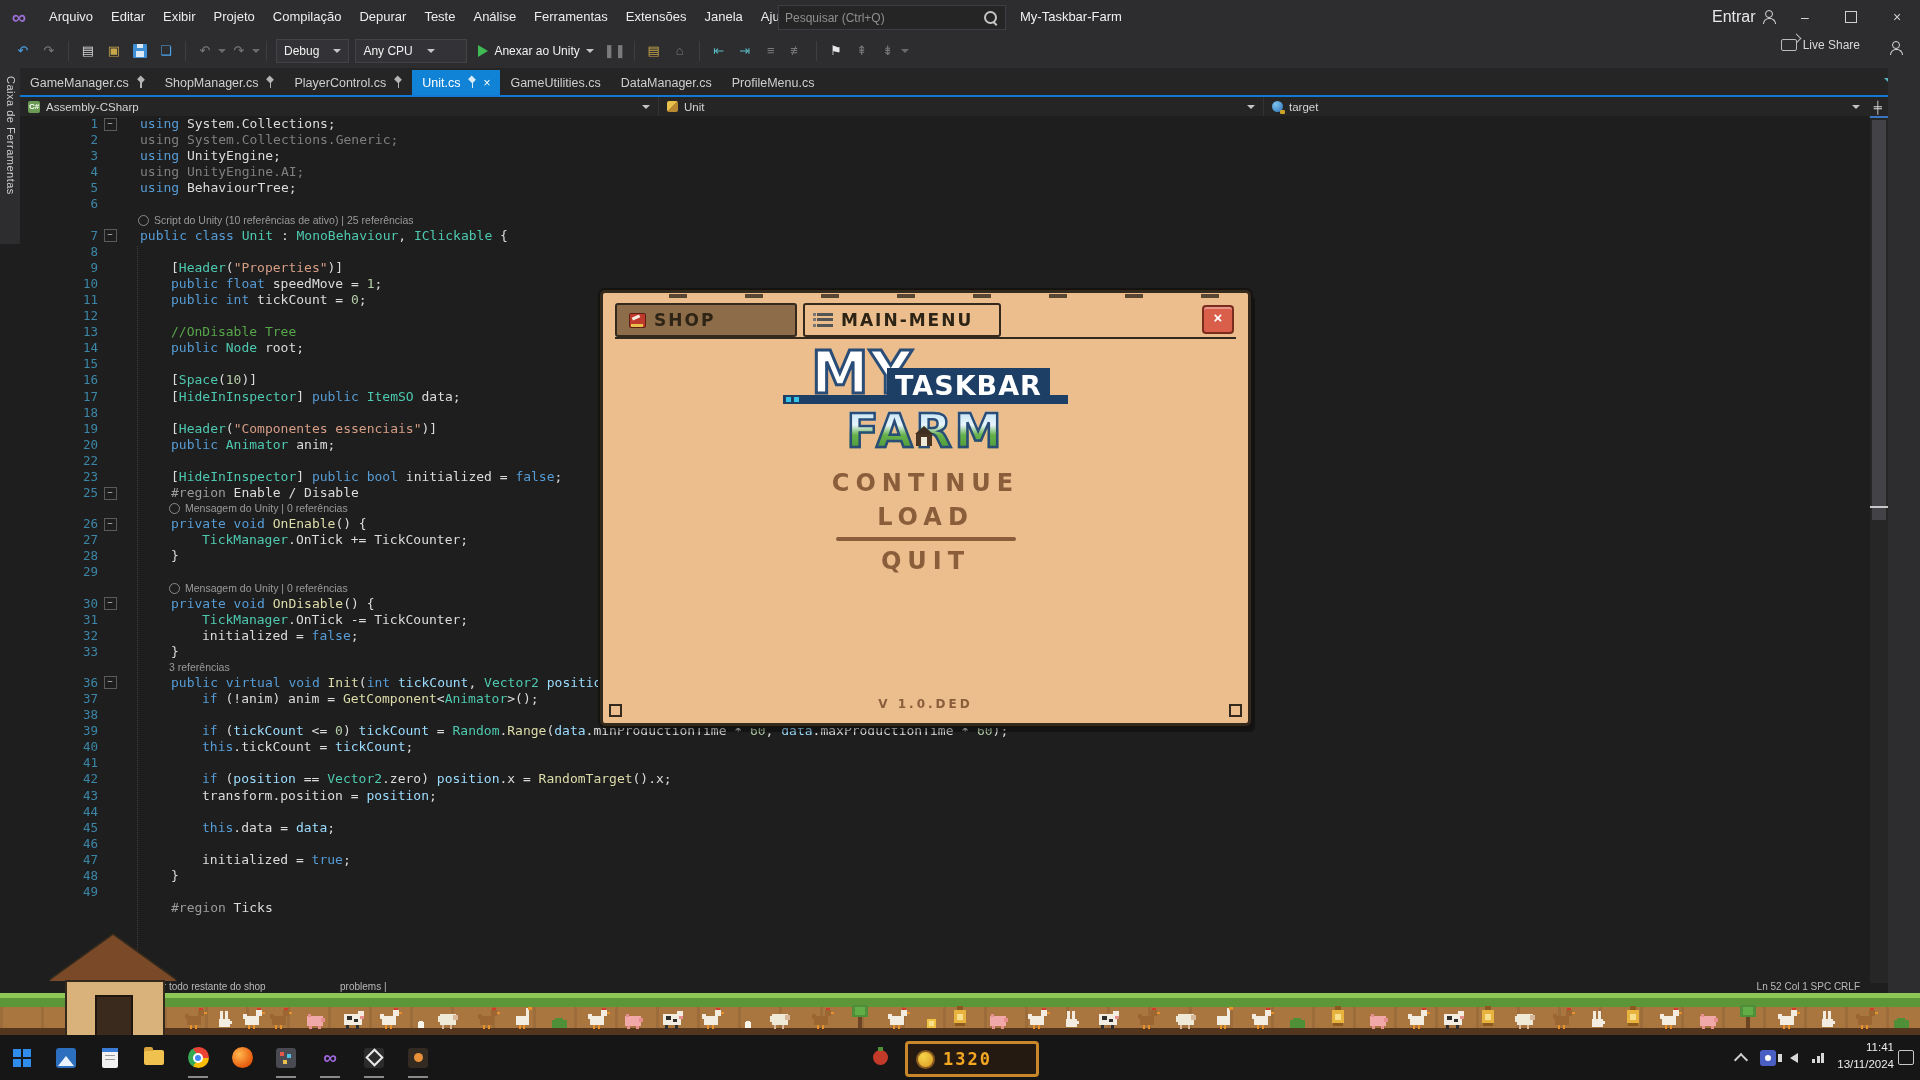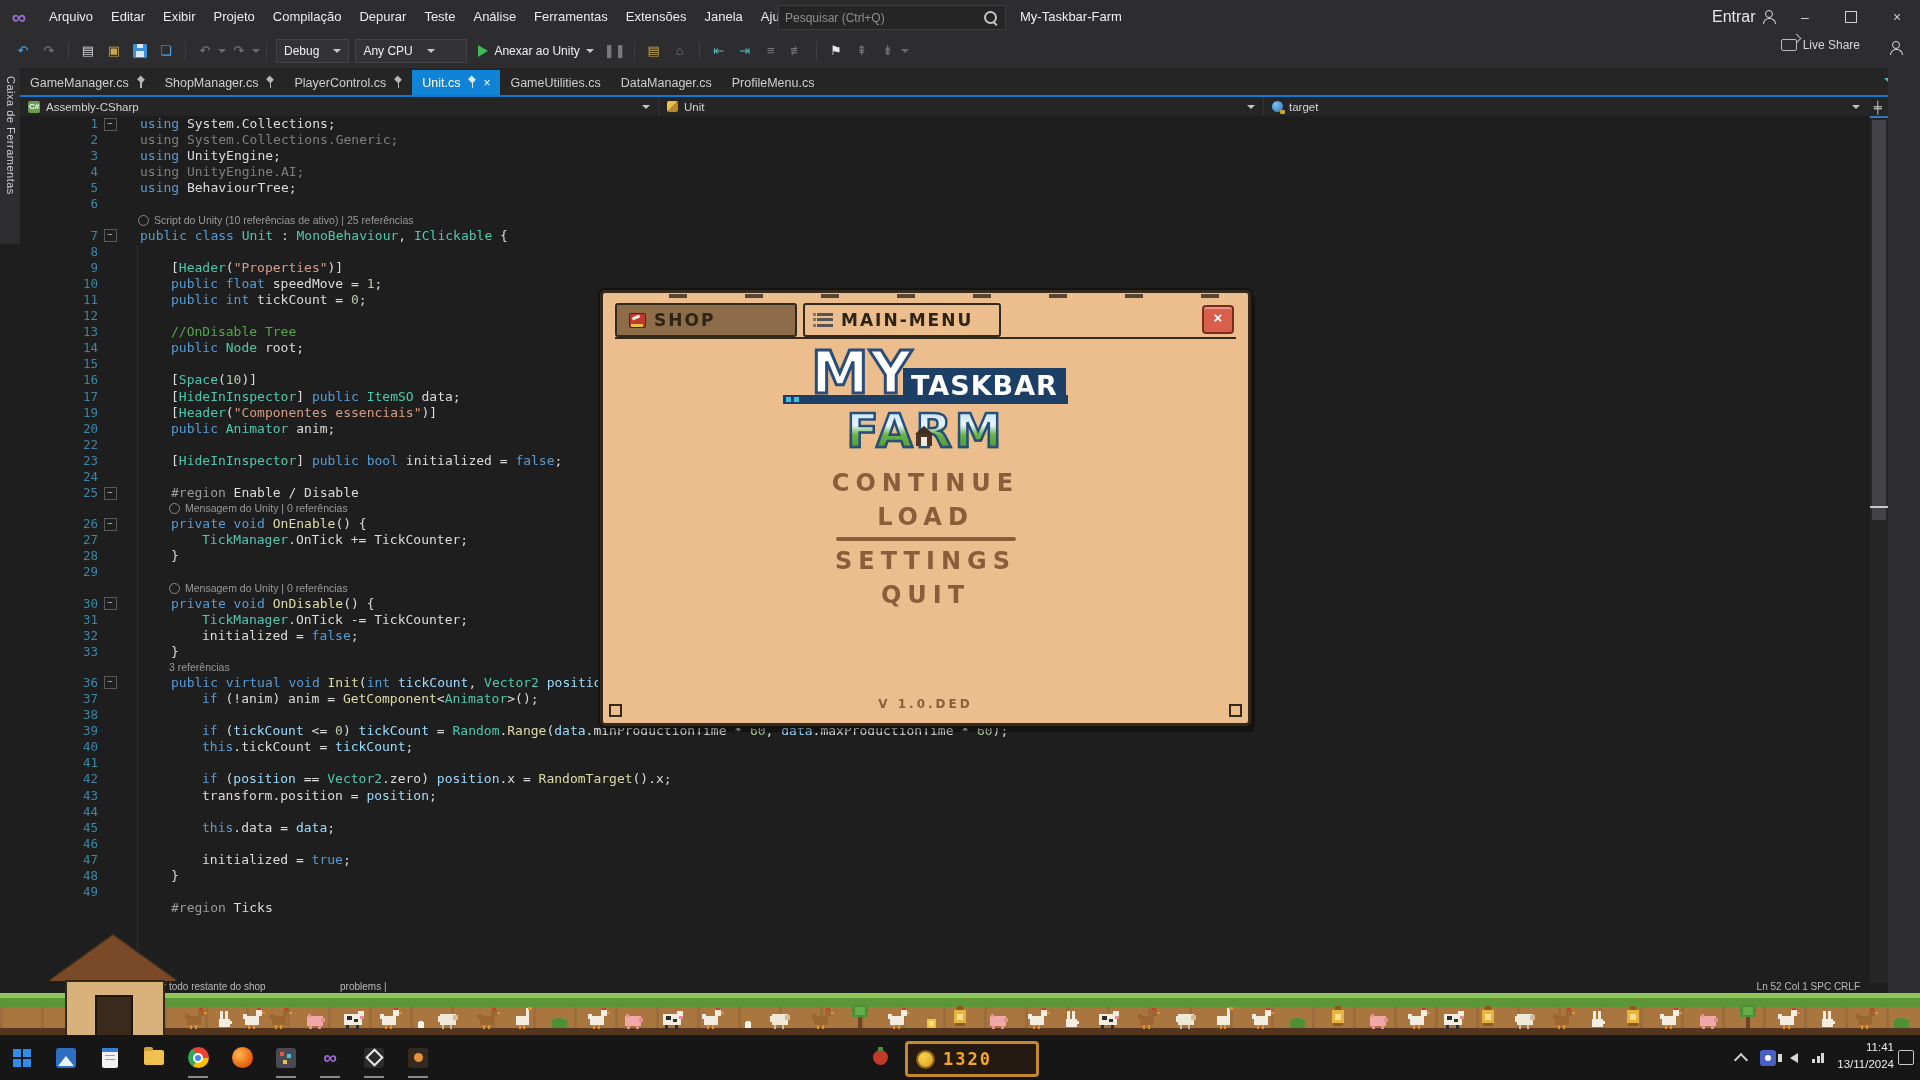--- a/index.html
+++ b/index.html
@@ -86,21 +86,21 @@
   .shop-ic{width:15px;height:13px;background:#c03a2c;border:1px solid #5e1d14;border-radius:2px;position:relative;}
   .shop-ic::after{content:"";position:absolute;left:2px;top:2px;width:8px;height:3px;background:#f5efe2;transform:rotate(-25deg);}
   .shop-ic::before{content:"";position:absolute;left:1px;bottom:0;width:12px;height:3px;background:#e8c04a;}
   .list-ic{width:16px;height:14px;background:repeating-linear-gradient(180deg,#555 0 3px,transparent 3px 5.5px);position:relative;}
   .list-ic::after{content:"";position:absolute;left:-4px;top:0;width:2.5px;height:14px;background:repeating-linear-gradient(180deg,#777 0 3px,transparent 3px 5.5px);}
   #gw-close{position:absolute;right:14px;top:12px;width:28px;height:25px;background:#d95f4b;border:2px solid #7a2d1f;border-radius:4px;color:#fff;font-weight:bold;font-size:15px;line-height:22px;text-align:center;box-shadow:inset 0 2px 0 rgba(255,255,255,.35);}
   #gw-logo{position:absolute;left:0;top:44px;width:645px;height:120px;font-family:"DejaVu Sans",sans-serif;}
   #logo-my{position:absolute;left:208px;top:2px;font-size:58px;font-weight:800;color:#fff;-webkit-text-stroke:3px #2a4d78;letter-spacing:1px;}
   #logo-bar{position:absolute;left:180px;top:58px;width:285px;height:9px;background:#1d3f66;}
   .cyanpx{position:absolute;width:5px;height:5px;background:#35c4e8;top:60px;}
-  #logo-taskbar{position:absolute;left:300px;top:31px;background:#1d3f66;color:#fff;font-weight:800;font-size:27px;letter-spacing:1px;padding:2px 8px 3px;}
+  #logo-taskbar{position:absolute;left:284px;top:31px;background:#1d3f66;color:#fff;font-weight:800;font-size:27px;letter-spacing:1px;padding:2px 8px 3px;}
   #logo-farm{position:absolute;left:0;top:66px;width:645px;text-align:center;font-size:47px;font-weight:800;letter-spacing:3px;
     background:linear-gradient(180deg,#aed9f2 0%,#e8f5fc 40%,#66b24a 58%,#3f8a2e 100%);-webkit-background-clip:text;background-clip:text;color:transparent;-webkit-text-stroke:2.5px #2a4d78;}
   #logo-house{position:absolute;left:312px;top:96px;width:18px;height:14px;}
   #logo-house .hr{position:absolute;left:0;top:-7px;width:0;height:0;border-left:9px solid transparent;border-right:9px solid transparent;border-bottom:8px solid #3e2f22;}
   #logo-house .hw{position:absolute;left:1px;top:1px;width:16px;height:12px;background:#4a3423;}
   #logo-house .hd{position:absolute;left:6px;top:4px;width:6px;height:9px;background:#efe9da;}
   #gw-menu{position:absolute;left:0;top:170px;width:645px;text-align:center;font-family:"DejaVu Sans",sans-serif;}
   .gw-item{color:#8a5d3b;font-weight:800;font-size:24px;letter-spacing:6px;margin:6px 0;}
   .gw-div{width:180px;height:4px;background:#8a5d3b;margin:4px auto;border-radius:2px;}
   #gw-version{position:absolute;left:0;bottom:12px;width:645px;text-align:center;color:#8a5d3b;font-weight:800;font-size:12px;letter-spacing:3px;font-family:"DejaVu Sans",sans-serif;}
@@ -317,25 +317,25 @@
     <div class="row"><span class="lnum">8</span><span class="foldc"></span><span class="code" style="padding-left: 49px;"></span></div>
     <div class="row"><span class="lnum">9</span><span class="foldc"></span><span class="code" style="padding-left: 49px;"><span class="tk-w">[</span><span class="tk-t">Header</span><span class="tk-w">(</span><span class="tk-s">"Properties"</span><span class="tk-w">)]</span></span></div>
     <div class="row"><span class="lnum">10</span><span class="foldc"></span><span class="code" style="padding-left: 49px;"><span class="tk-k">public float</span><span class="tk-w"> speedMove = </span><span class="tk-n">1</span><span class="tk-w">;</span></span></div>
     <div class="row"><span class="lnum">11</span><span class="foldc"></span><span class="code" style="padding-left: 49px;"><span class="tk-k">public int</span><span class="tk-w"> tickCount = </span><span class="tk-n">0</span><span class="tk-w">;</span></span></div>
     <div class="row"><span class="lnum">12</span><span class="foldc"></span><span class="code" style="padding-left: 49px;"></span></div>
     <div class="row"><span class="lnum">13</span><span class="foldc"></span><span class="code" style="padding-left: 49px;"><span class="tk-c">//OnDisable Tree</span></span></div>
     <div class="row"><span class="lnum">14</span><span class="foldc"></span><span class="code" style="padding-left: 49px;"><span class="tk-k">public</span><span class="tk-t"> Node</span><span class="tk-w"> root;</span></span></div>
     <div class="row"><span class="lnum">15</span><span class="foldc"></span><span class="code" style="padding-left: 49px;"></span></div>
     <div class="row"><span class="lnum">16</span><span class="foldc"></span><span class="code" style="padding-left: 49px;"><span class="tk-w">[</span><span class="tk-t">Space</span><span class="tk-w">(</span><span class="tk-n">10</span><span class="tk-w">)]</span></span></div>
     <div class="row"><span class="lnum">17</span><span class="foldc"></span><span class="code" style="padding-left: 49px;"><span class="tk-w">[</span><span class="tk-t">HideInInspector</span><span class="tk-w">] </span><span class="tk-k">public</span><span class="tk-t"> ItemSO</span><span class="tk-w"> data;</span></span></div>
+    <div class="row"><span class="lnum">18</span><span class="foldc"></span><span class="code" style="padding-left: 49px;"></span></div>
     <div class="row"><span class="lnum">19</span><span class="foldc"></span><span class="code" style="padding-left: 49px;"><span class="tk-w">[</span><span class="tk-t">Header</span><span class="tk-w">(</span><span class="tk-s">"Componentes essenciais"</span><span class="tk-w">)]</span></span></div>
     <div class="row"><span class="lnum">20</span><span class="foldc"></span><span class="code" style="padding-left: 49px;"><span class="tk-k">public</span><span class="tk-t"> Animator</span><span class="tk-w"> anim;</span></span></div>
     <div class="row"><span class="lnum">22</span><span class="foldc"></span><span class="code" style="padding-left: 49px;"></span></div>
     <div class="row"><span class="lnum">23</span><span class="foldc"></span><span class="code" style="padding-left: 49px;"><span class="tk-w">[</span><span class="tk-t">HideInInspector</span><span class="tk-w">] </span><span class="tk-k">public bool</span><span class="tk-w"> initialized = </span><span class="tk-k">false</span><span class="tk-w">;</span></span></div>
-    <div class="row"><span class="lnum">24</span><span class="foldc"></span><span class="code" style="padding-left: 49px;"></span></div>
     <div class="row"><span class="lnum">25</span><span class="foldc"><span class="foldbox">−</span></span><span class="code" style="padding-left: 49px;"><span class="tk-d">#region</span><span class="tk-w"> Enable / Disable</span></span></div>
     <div class="lens" style="padding-left: 149px;">
       <span class="lens-ic"></span>
       <span>Mensagem do Unity | 0 referências</span>
     </div>
     <div class="row"><span class="lnum">26</span><span class="foldc"><span class="foldbox">−</span></span><span class="code" style="padding-left: 49px;"><span class="tk-k">private void</span><span class="tk-m"> OnEnable</span><span class="tk-w">() {</span></span></div>
     <div class="row"><span class="lnum">27</span><span class="foldc"></span><span class="code" style="padding-left: 80px;"><span class="tk-t">TickManager</span><span class="tk-w">.OnTick += TickCounter;</span></span></div>
     <div class="row"><span class="lnum">28</span><span class="foldc"></span><span class="code" style="padding-left: 49px;"><span class="tk-w">}</span></span></div>
     <div class="row"><span class="lnum">29</span><span class="foldc"></span><span class="code" style="padding-left: 49px;"></span></div>
     <div class="lens" style="padding-left: 149px;">
@@ -405,21 +405,20 @@
         <span class="hr"></span>
         <span class="hw"></span>
         <span class="hd"></span>
       </div>
   </div>
 
   <div id="gw-menu">
       <div class="gw-item">CONTINUE</div>
       <div class="gw-item">LOAD</div>
       <div class="gw-div"></div>
-      <div class="gw-item">SETTINGS</div>
       <div class="gw-item">QUIT</div>
     </div>
   <div id="gw-version">V 1.0.DED</div>
   <div class="gw-grip" style="left:6px;bottom:6px"></div>
   <div class="gw-grip" style="right:6px;bottom:6px"></div>
 </div>
 
 <div id="farm">
   <div class="grasstop"></div>
   <div class="grass"></div>

